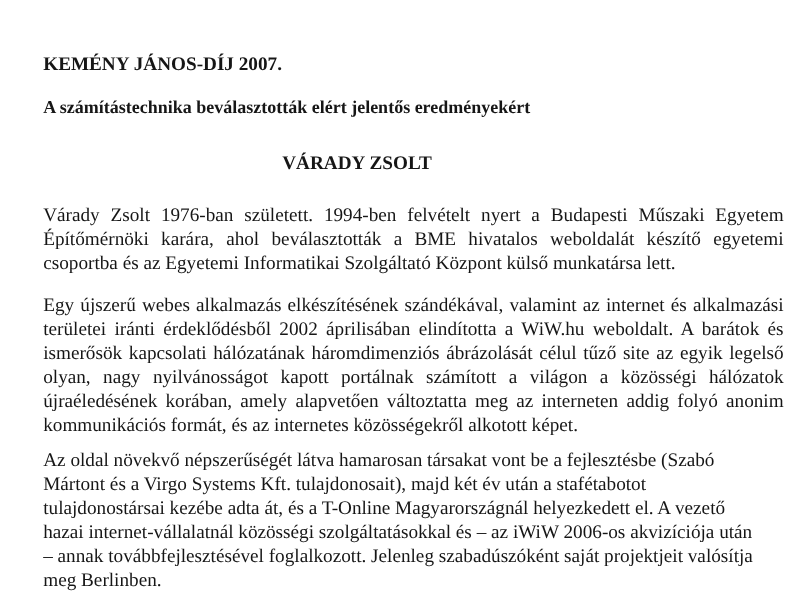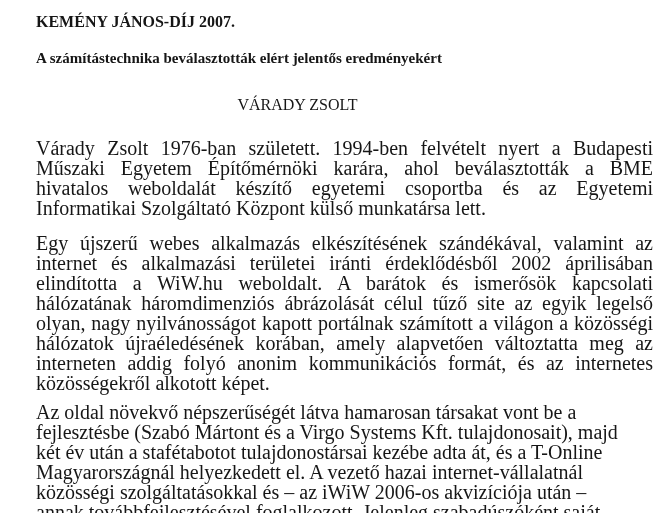--- a/index.html
+++ b/index.html
@@ -12,45 +12,45 @@
     height: 513px;
     overflow: hidden;
     font-family: "Liberation Serif", "DejaVu Serif", serif;
     color: #161616;
     -webkit-font-smoothing: antialiased;
   }
   .page {
     box-sizing: border-box;
     width: 664px;
     height: 513px;
-    padding: 12px 11px 0 36px;
+    padding: 44px 11px 0 36px;
     background: #ffffff;
   }
   .award-title {
     font-size: 16px;
     line-height: 19px;
     font-weight: bold;
     margin: 0 0 18px 0;
   }
   .award-citation {
     font-size: 15px;
     line-height: 18px;
     font-weight: bold;
     margin: 0 0 28px 0;
   }
   .recipient-name {
     font-size: 16px;
     line-height: 19px;
-    font-weight: normal;
+    font-weight: bold;
     width: 523px;
     text-align: center;
     margin: 0 0 24px 0;
   }
   .para {
-    font-size: 20px;
+    font-size: 16px;
     line-height: 20px;
     width: 617px;
     margin: 0 0 15px 0;
   }
   .para.justified {
     text-align: justify;
   }
   .para.p2 {
     margin-bottom: 9px;
   }

